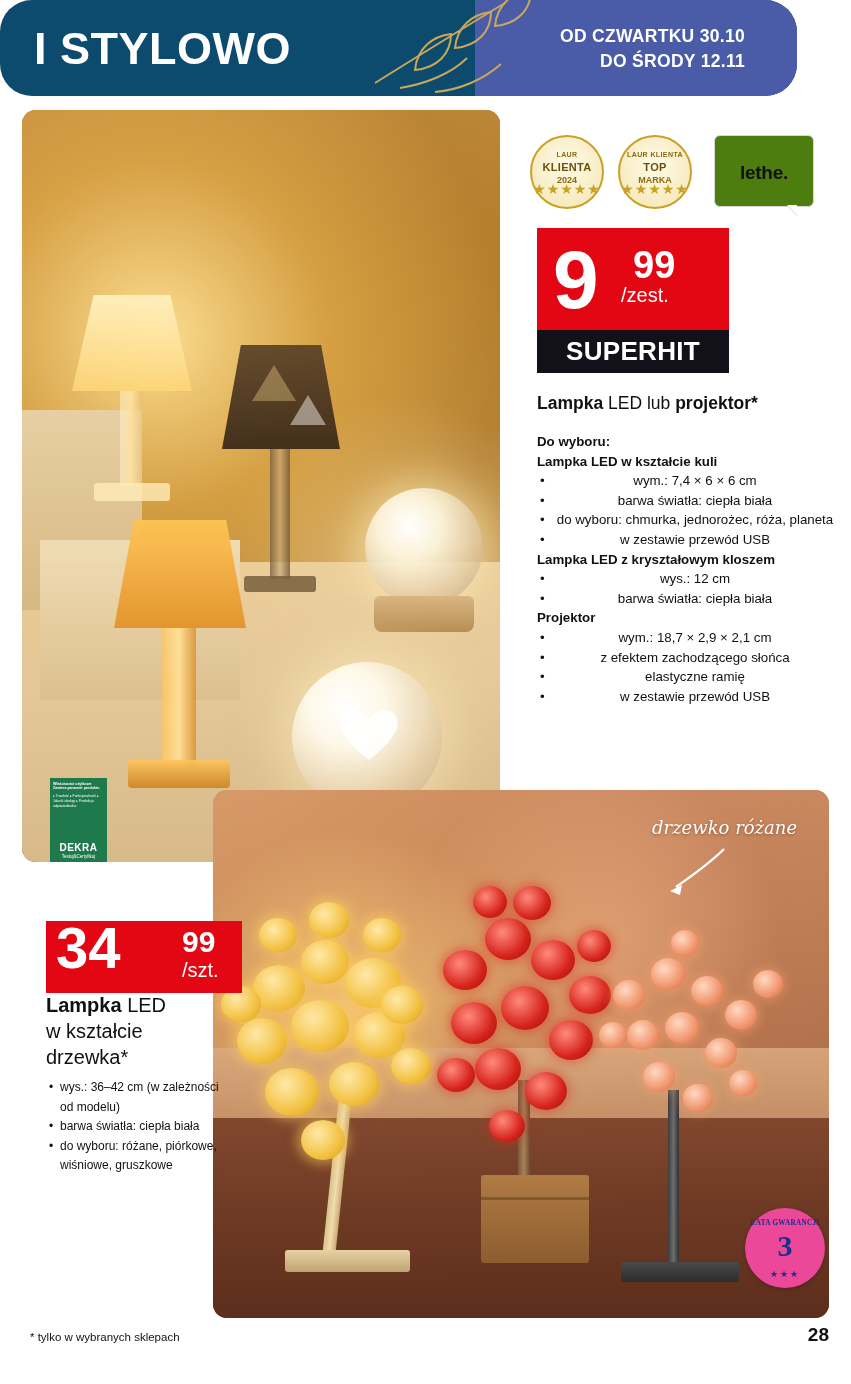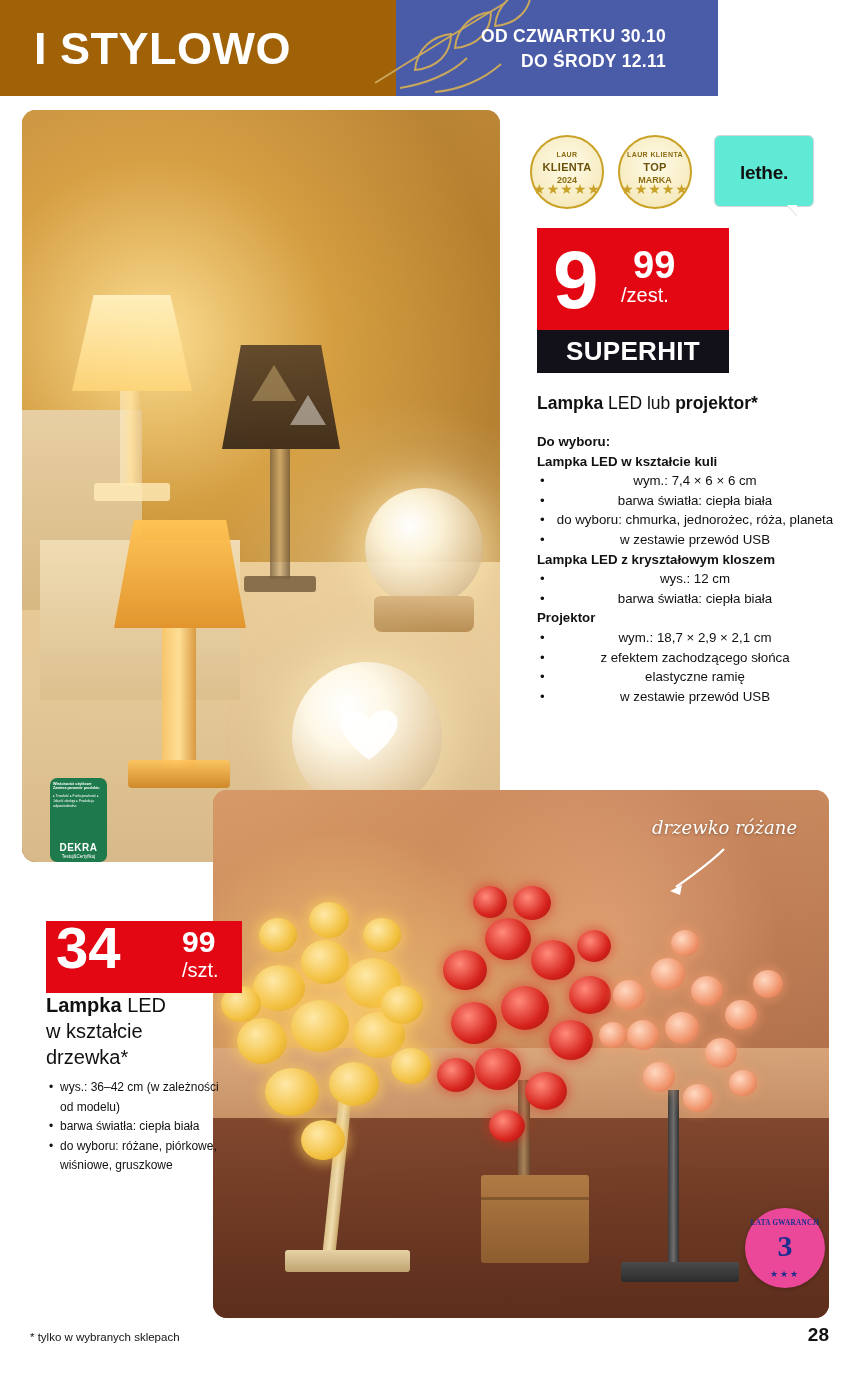--- a/index.html
+++ b/index.html
@@ -10,23 +10,24 @@
     background: #ffffff;
     font-family: "Liberation Sans", sans-serif;
     position: relative;
     overflow: hidden;
   }
 
   
   .header {
     position: absolute;
     left: 0; top: 0;
-    width: 718px; height: 96px;
-    background: #a16207;
+    width: 797px; height: 96px;
+    background: #0c4a6e;
     overflow: hidden;
+    border-radius: 32px;
   }
   .header-right-panel {
     position: absolute;
     right: 0; top: 0;
     width: 322px; height: 96px;
     background: #4a5ba8;
   }
   .header-title {
     position: absolute;
     left: 34px; top: 27px;
@@ -141,21 +142,21 @@
     clip-path: path("M29 50 C 5 32, 0 18, 0 13 C 0 4, 8 0, 14 0 C 21 0, 27 6, 29 10 C 31 6, 37 0, 44 0 C 50 0, 58 4, 58 13 C 58 18, 53 32, 29 50 Z");
     filter: blur(1px);
   }
   .sphere2-base { position:absolute; left:278px; top:690px; width:134px; height:44px; background: linear-gradient(180deg,#e0bf8b,#bd9457); border-radius: 6px 6px 10px 10px;}
 
   
   .dekra-badge {
     position: absolute; left: 28px; top: 668px;
     width: 57px; height: 84px;
     background: #1e7a4d;
-    border-radius: 7px;
+    border-radius: 0;
     color: #fff;
     padding: 4px 3px;
   }
   .dekra-badge .dek-title { font-size: 3.6px; line-height: 4.4px; font-weight: bold; }
   .dekra-badge .dek-lines { font-size: 3.4px; line-height: 5px; margin-top: 3px; }
   .dekra-badge .dek-logo {
     position: absolute; left: 0; right: 0; bottom: 9px;
     text-align: center; font-size: 10px; font-weight: bold; letter-spacing: 0.5px;
   }
   .dekra-badge .dek-sub { position:absolute; left:0;right:0;bottom:3px;text-align:center;font-size:4.5px; }
@@ -194,21 +195,21 @@
   }
   .award-seal.s2 { left: 88px; }
   .award-seal .a1 { position:absolute; left:0;right:0; top:14px; font-size: 7px; font-weight: bold; color:#8a6b12; letter-spacing: 0.4px;}
   .award-seal .a2 { position:absolute; left:0;right:0; top:24px; font-size: 11px; font-weight: bold; color:#6b5209; letter-spacing: 0.3px;}
   .award-seal .a3 { position:absolute; left:0;right:0; top:38px; font-size: 9px; font-weight: bold; color:#8a6b12;}
   .award-seal .a4 { position:absolute; left:0;right:0; bottom:10px; font-size: 14px; color:#c9a227; letter-spacing: 1px;}
 
   .brand-box {
     position: absolute; left: 714px; top: 135px;
     width: 100px; height: 72px;
-    background: #5eead4;
+    background: #4d7c0f;
     border: 1px solid #d6d6d6;
     border-radius: 6px;
   }
   .brand-box .brand-text {
     position: absolute; left: 0; right: 0; top: 26px;
     text-align: center;
     font-size: 19px; font-weight: bold; color: #111111; letter-spacing: -0.3px;
   }
   .brand-box .tail {
     position: absolute; left: 72px; bottom: -9px;

